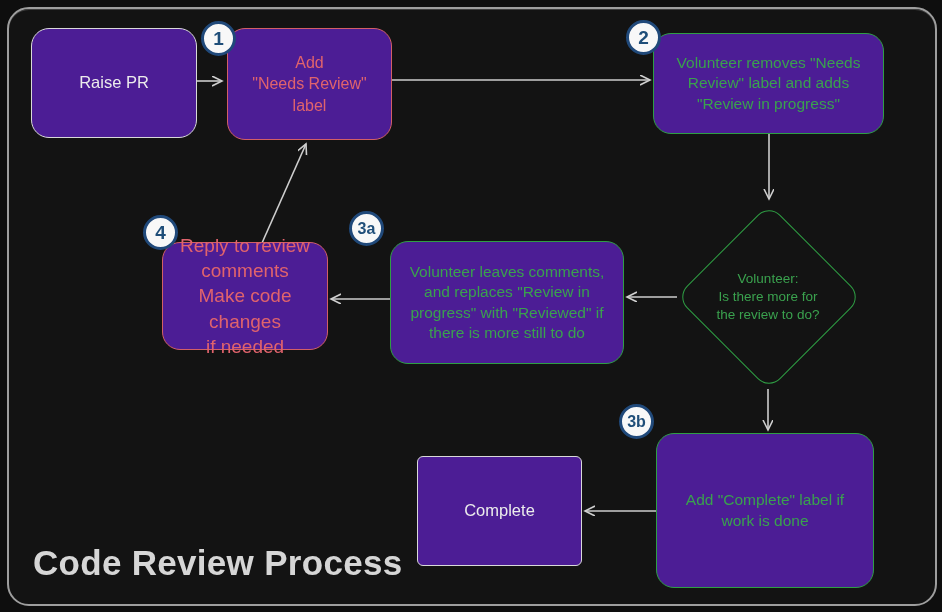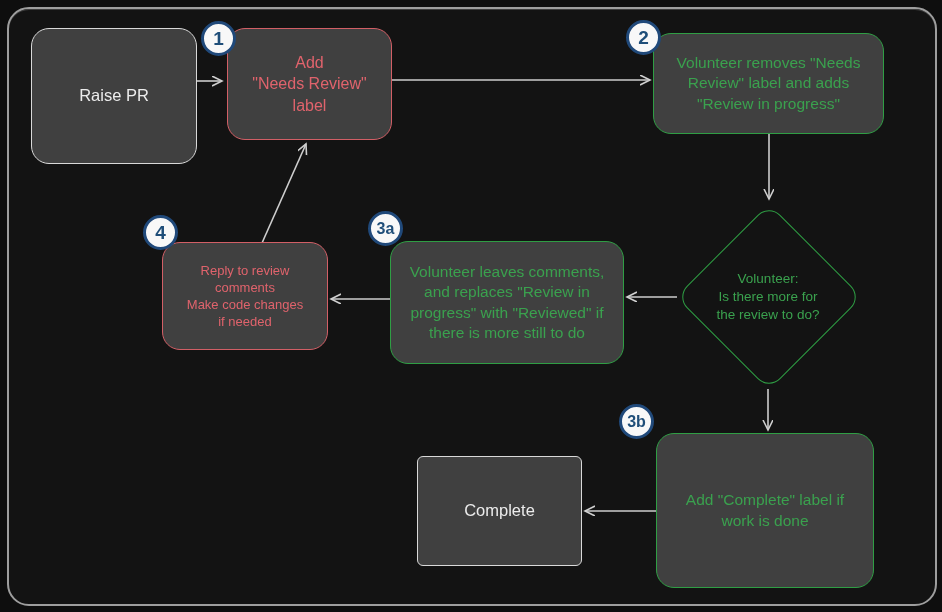--- a/index.html
+++ b/index.html
@@ -9,27 +9,27 @@
   }
   .frame{
     position:absolute;left:7px;top:7px;width:926px;height:595px;
     border:2px solid #9e9e9e;border-radius:22px;background:#131313;
     box-shadow:inset 0 1px 0 rgba(255,255,255,.18);
   }
   .connectors{position:absolute;left:0;top:0;width:942px;height:612px;}
   .node{
     position:absolute;box-sizing:border-box;border-radius:18px;
     display:flex;align-items:center;justify-content:center;text-align:center;
-    background:#404040;border:1.5px solid;
+    background:#4c1d95;border:1.5px solid;
   }
   .node-label{white-space:pre-line;line-height:1.32;}
   .node.neutral{border-color:#d9d9d9;}
   .node.neutral .node-label{color:#ececec;font-size:16.5px;}
   .node.red{border-color:#d25f66;}
-  .node.red .node-label{color:#e0636c;font-size:13px;}
+  .node.red .node-label{color:#e0636c;font-size:19px;}
   .node.green{border-color:#2f9e44;}
   .node.green .node-label{color:#3aa14e;font-size:15.5px;}
   .node.step1 .node-label{font-size:16px;}
   .diamond{
     position:absolute;left:703px;top:231px;width:130px;height:130px;
     transform:rotate(45deg);border:1.7px solid #2f9e44;border-radius:16px;
     background:#131313;
   }
   .diamond-label{
     position:absolute;left:683px;top:270px;width:170px;text-align:center;
@@ -65,21 +65,21 @@
       <path d="M392,80 L650,80" marker-end="url(#ah)"></path>
       <path d="M769,134 L769,199" marker-end="url(#ah)"></path>
       <path d="M677,297 L627,297" marker-end="url(#ah)"></path>
       <path d="M390,299 L331,299" marker-end="url(#ah)"></path>
       <path d="M262,243 L306,144" marker-end="url(#ah)"></path>
       <path d="M768,389 L768,430" marker-end="url(#ah)"></path>
       <path d="M656,511 L585,511" marker-end="url(#ah)"></path>
     </g>
   </svg>
 
-  <div class="node neutral" style="left:31px;top:28px;width:166px;height:136px;">
+  <div class="node neutral" style="left:31px;top:28px;width:166px;height:110px;">
     <span class="node-label">Raise PR</span>
   </div>
 
   <div class="node red step1" style="left:227px;top:28px;width:165px;height:112px;">
     <span class="node-label">Add
 "Needs Review"
 label</span>
   </div>
 
   <div class="node green" style="left:653px;top:33px;width:231px;height:101px;">
@@ -111,18 +111,19 @@
     <span class="node-label">Add "Complete" label if
 work is done</span>
   </div>
 
   <div class="node neutral" style="left:417px;top:456px;width:165px;height:110px;border-radius:6px;">
     <span class="node-label">Complete</span>
   </div>
 
   <div class="badge" style="left:201px;top:21px;">1</div>
   <div class="badge" style="left:626px;top:20px;">2</div>
-  <div class="badge small" style="left:368px;top:211px;text-align:center;">3a</div>
+  <div class="badge small" style="left:349px;top:211px;text-align:center;">3a</div>
   <div class="badge" style="left:143px;top:215px;">4</div>
   <div class="badge small" style="left:619px;top:404px;">3b</div>
 
+  <div class="title">Code Review Process</div>
 
 </div>
 
 </body></html>

